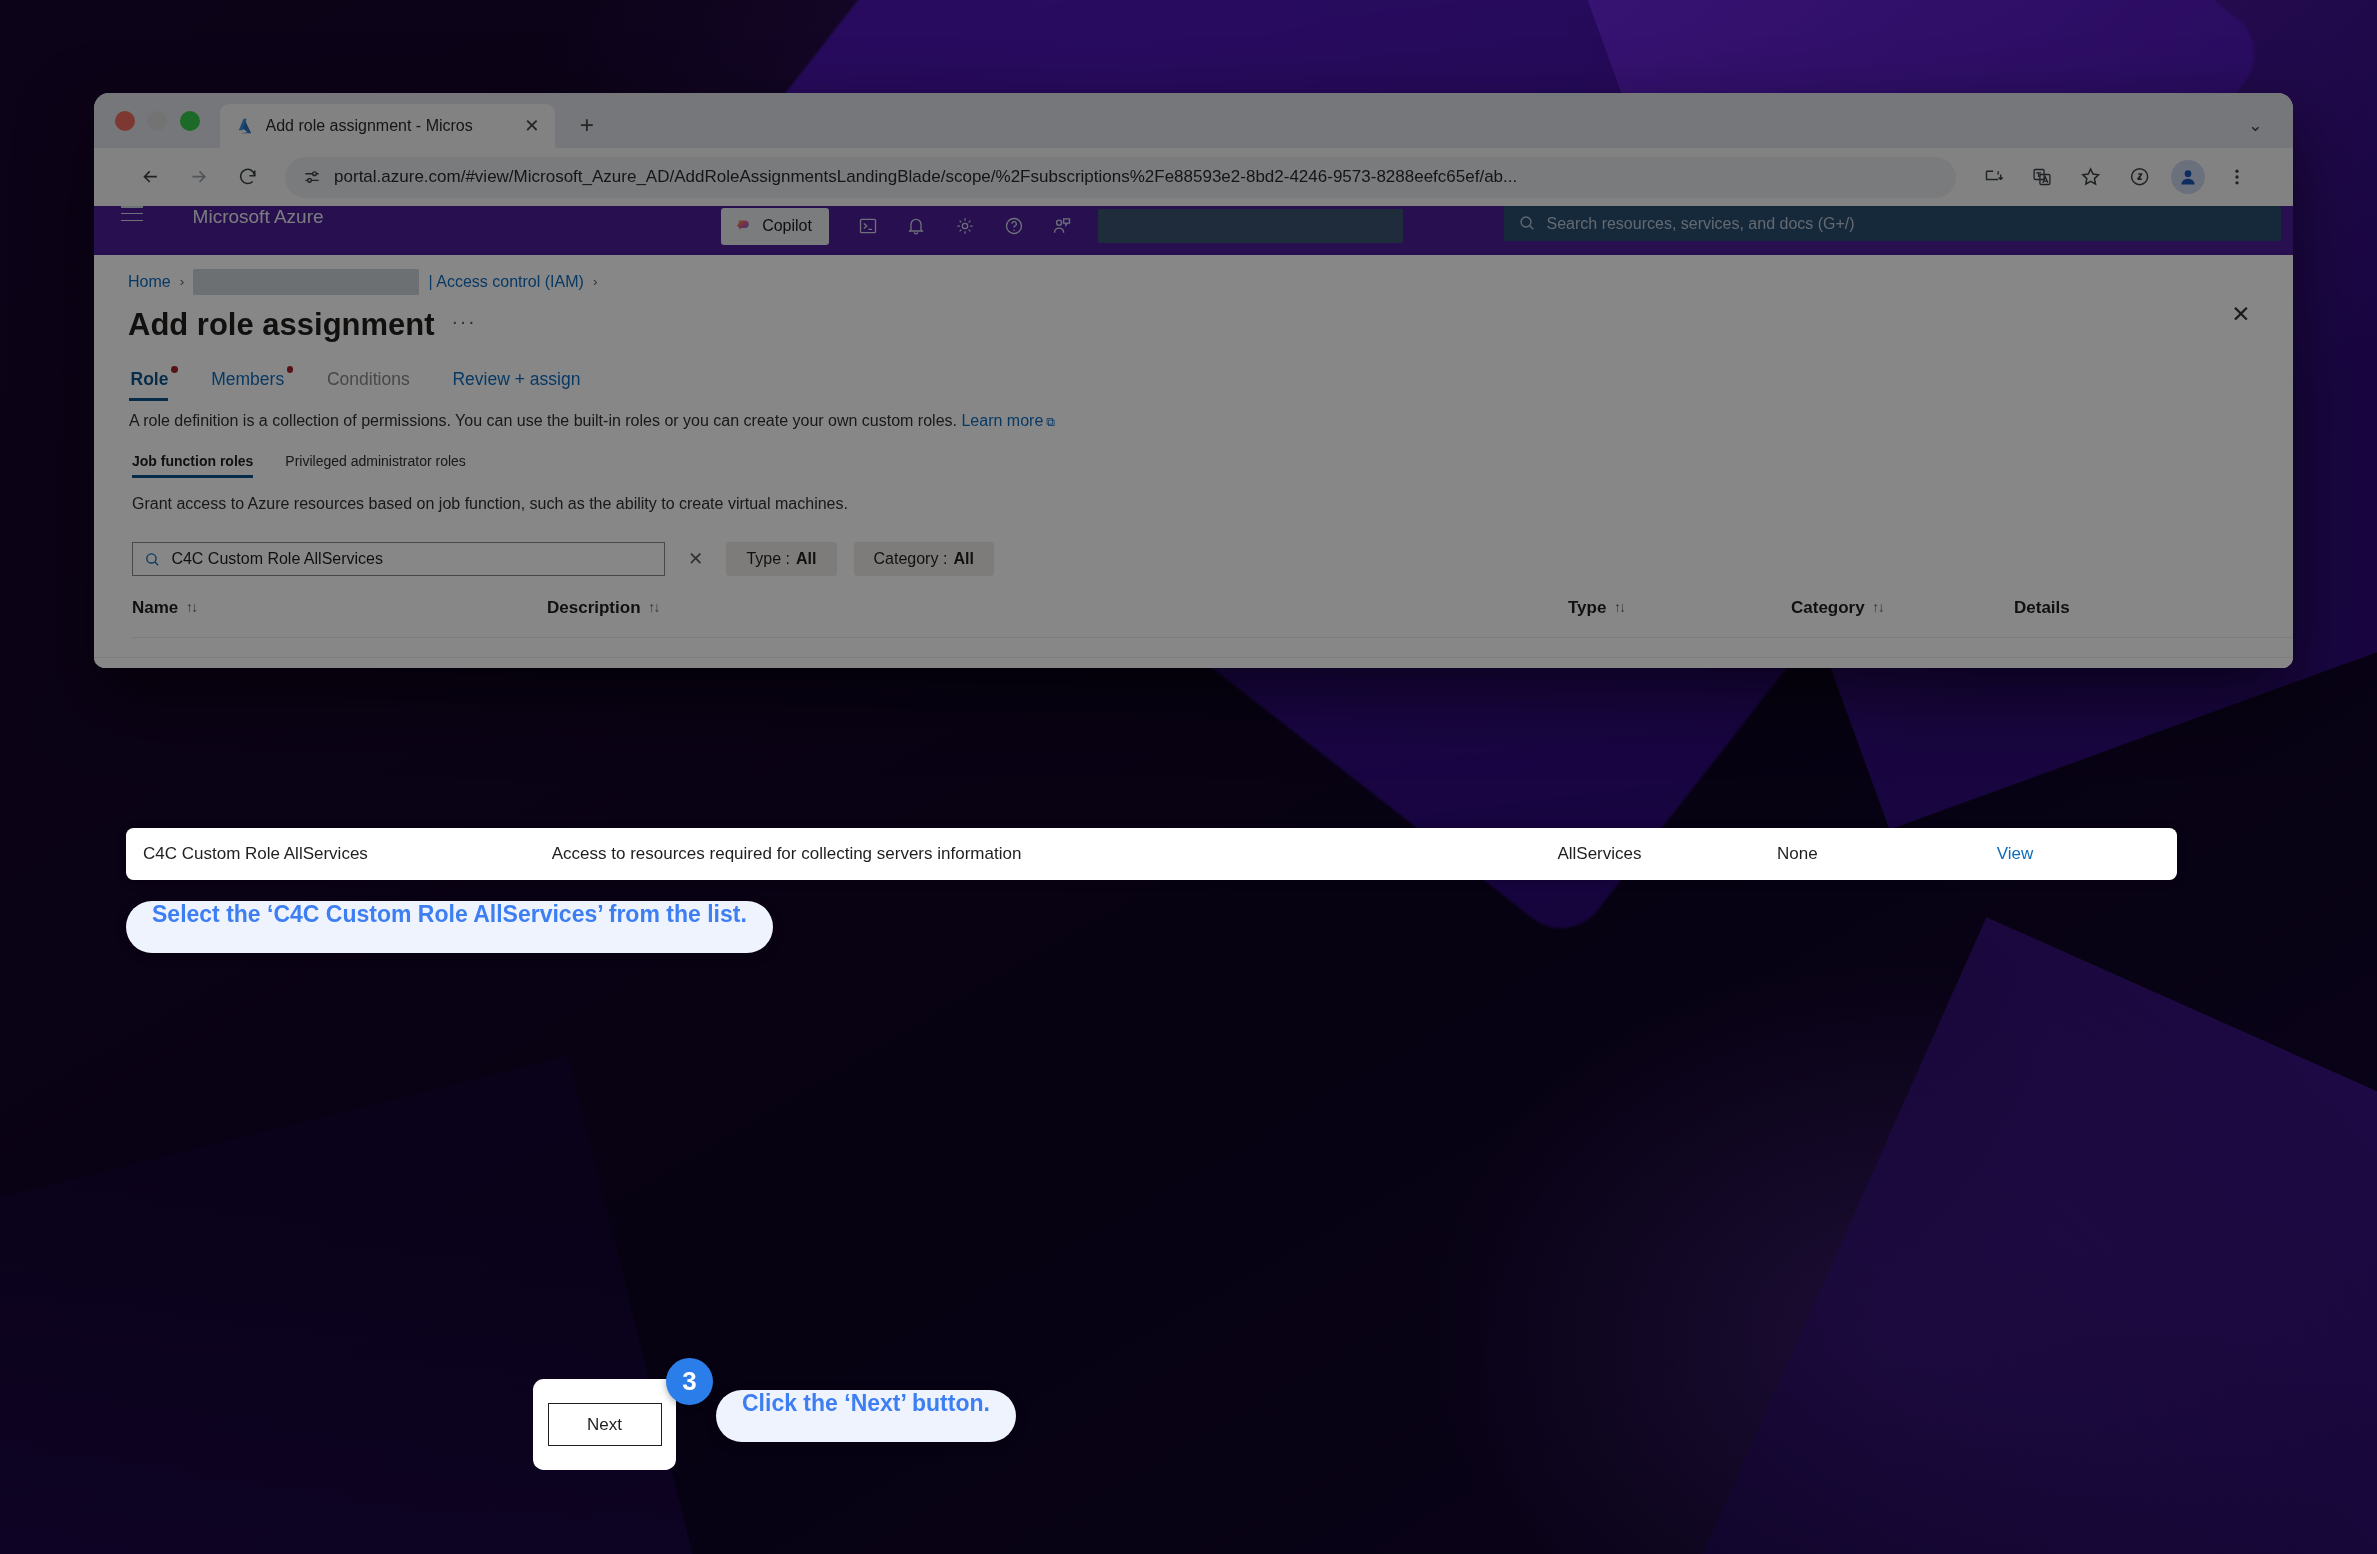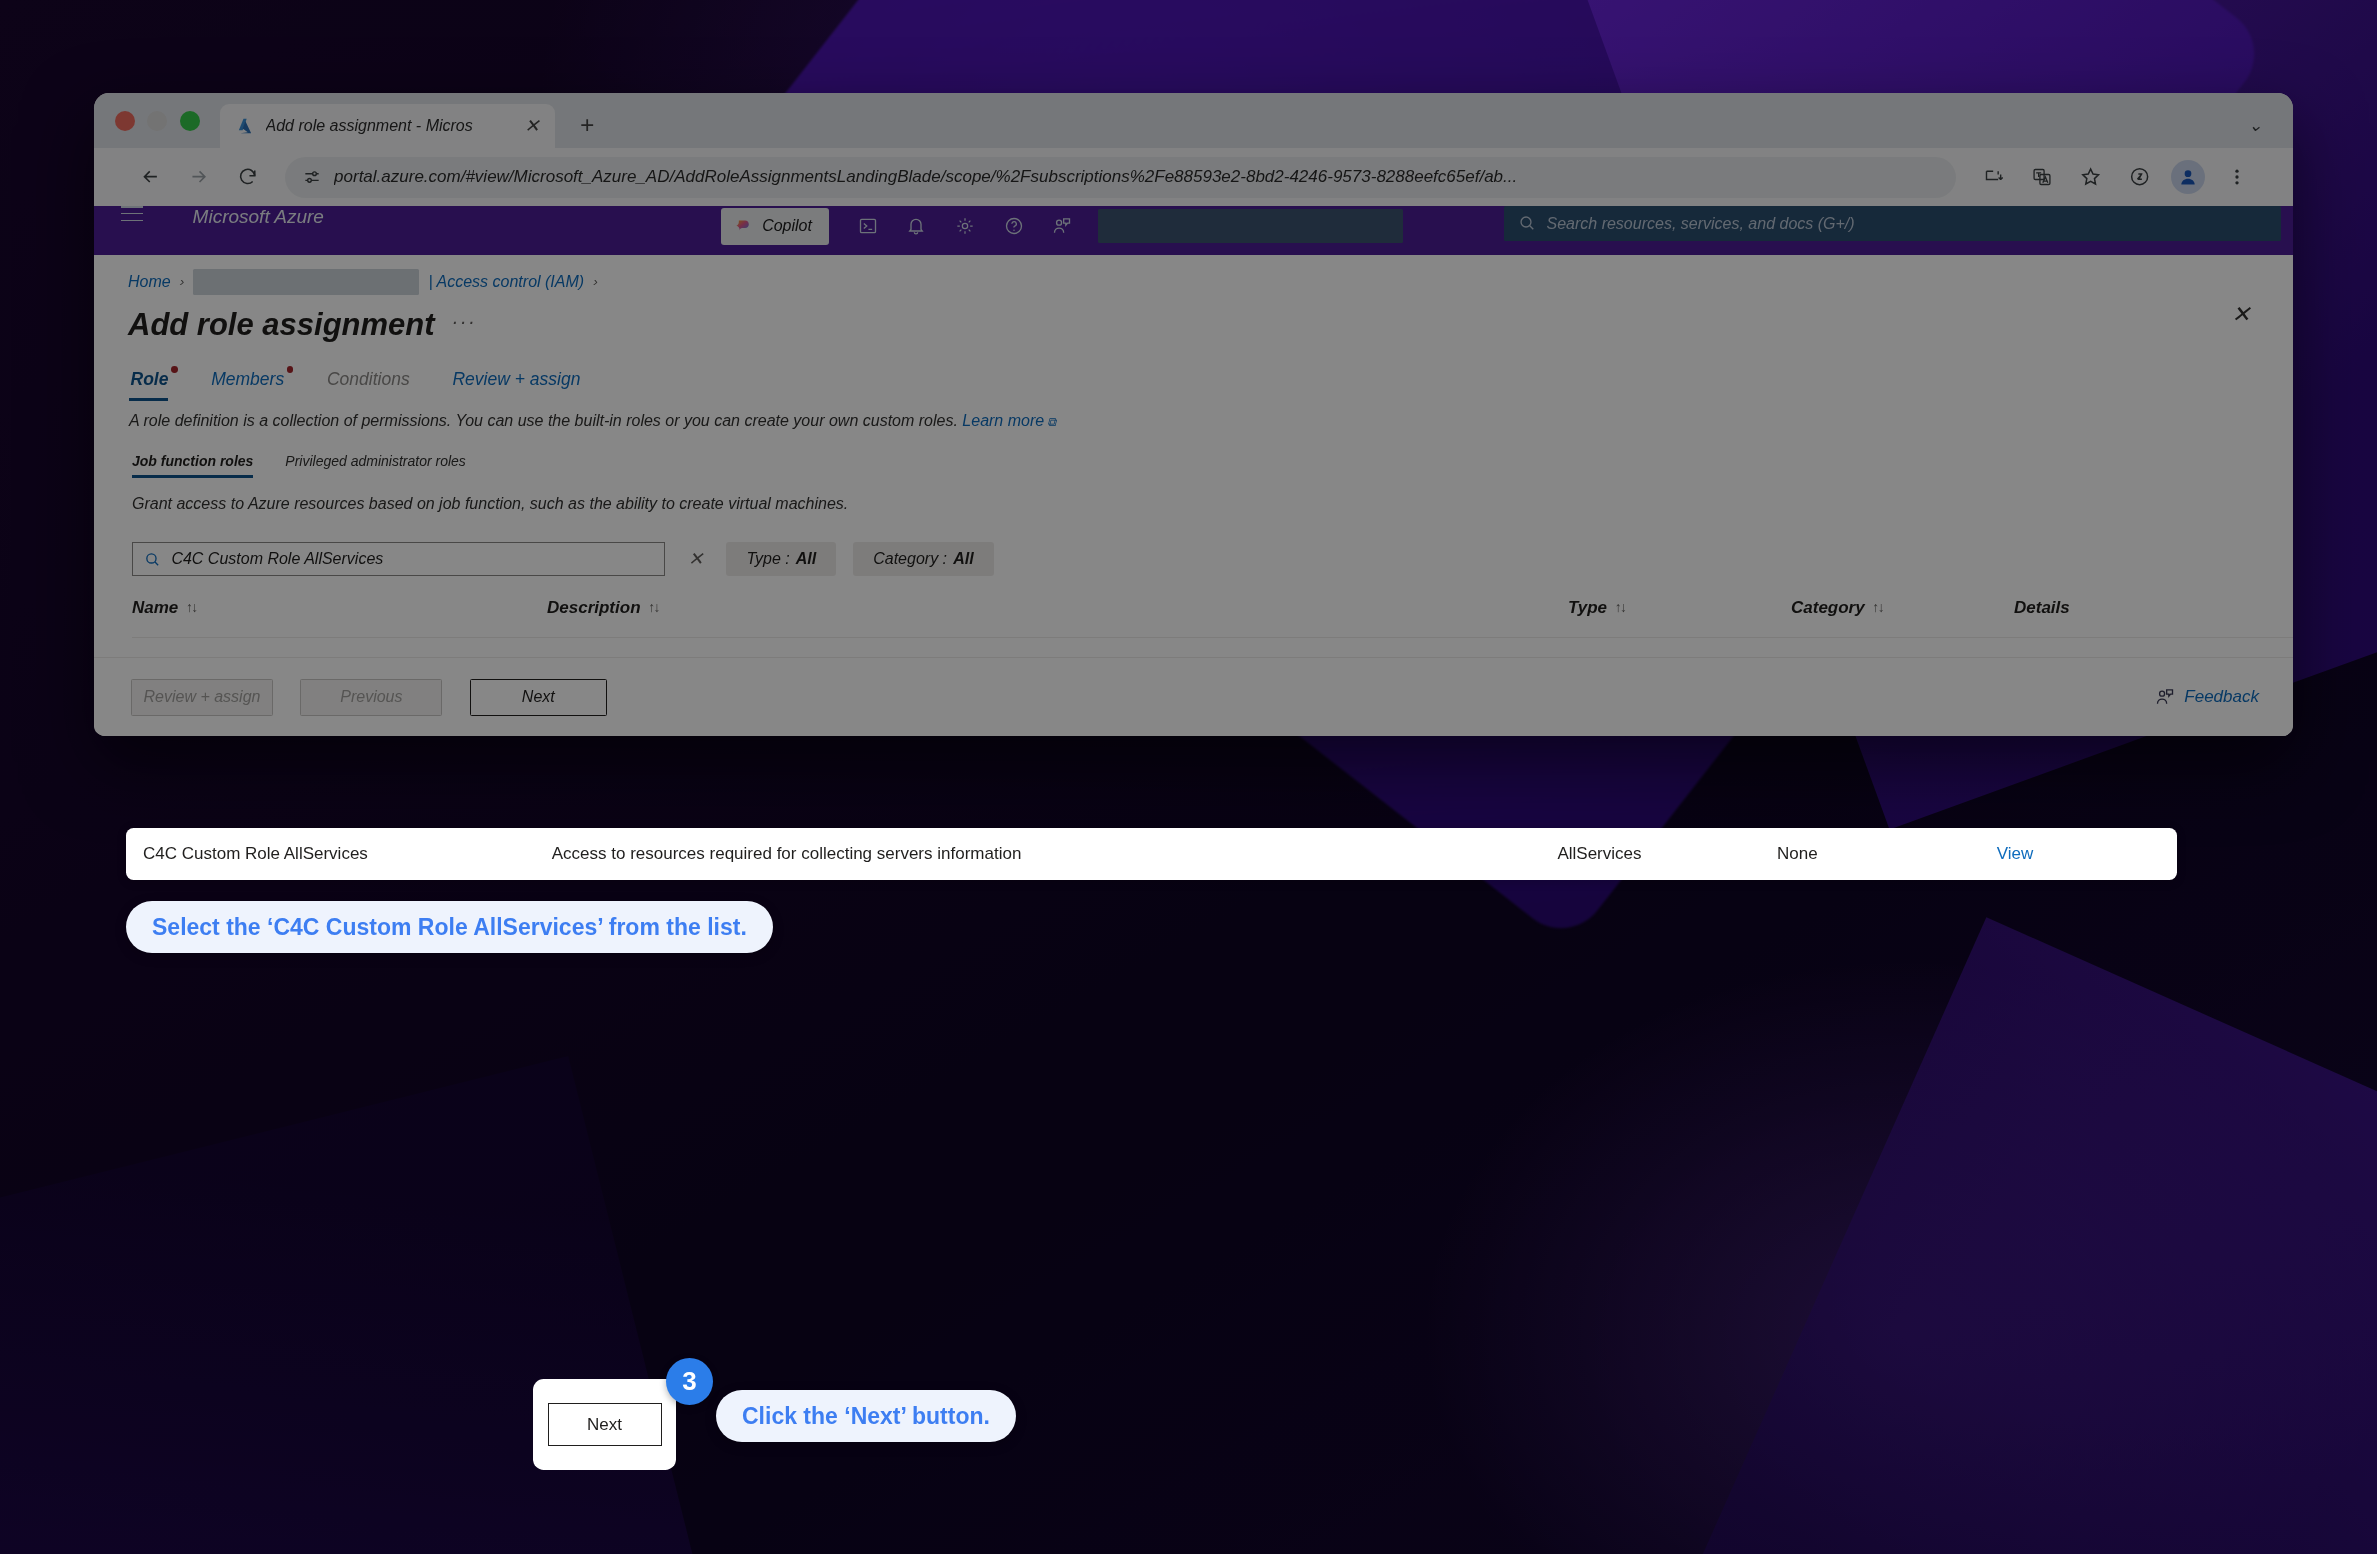--- a/index.html
+++ b/index.html
@@ -51,26 +51,25 @@
     width: 876px; height: 800px;
     transform: rotate(-14deg);
     background: linear-gradient(20deg, #3a1090 0%, #16053a 85%);
     opacity: .55;
   }
 
   
   #browser {
     position: absolute;
     left: 94px; top: 93px;
-    width: 2199px; height: 643px;
+    width: 2199px; height: 575px;
     border-radius: 15.2px 15.2px 10.7px 10.7px;
     box-shadow: 0 27.4px 69px rgba(0,0,0,.55);
     overflow: hidden;
     background: #ffffff;
-    font-style: italic;
   }
 
   
   #tabstrip {
     height: 55px;
     background: #dee1e6;
     display: flex;
     align-items: flex-end;
     padding-left: 21.3px;
     position: relative;
@@ -403,21 +402,21 @@
     font-size: 17px;
     display: flex; align-items: center; justify-content: center;
   }
 
   
   .callout {
     position: absolute;
     z-index: 50;
     background: #eef3fd;
     border-radius: 30.5px;
-    display: flex; align-items: center;
+    display: flex; align-items: flex-start;
     padding: 0 26px;
     height: 52px;
     box-shadow: 0 3px 12.2px rgba(0,0,0,.22);
   }
   .callout span {
     font-size: 23px; font-weight: bold;
     color: #3d7ef2;
     white-space: nowrap;
   }
   #callout-1 { left: 126px; top: 901px; }

